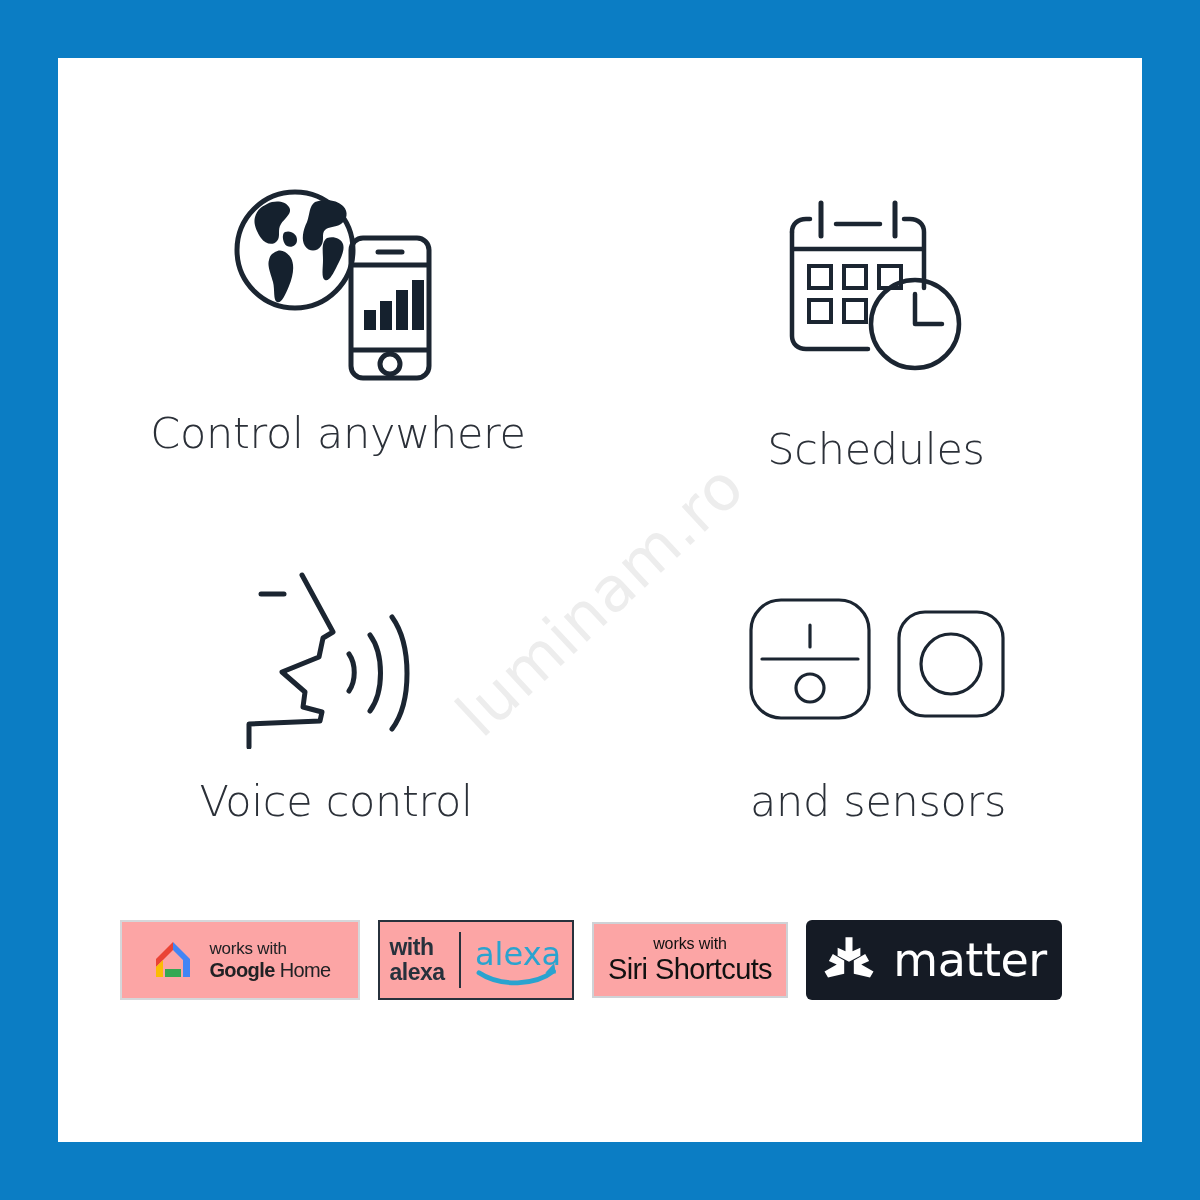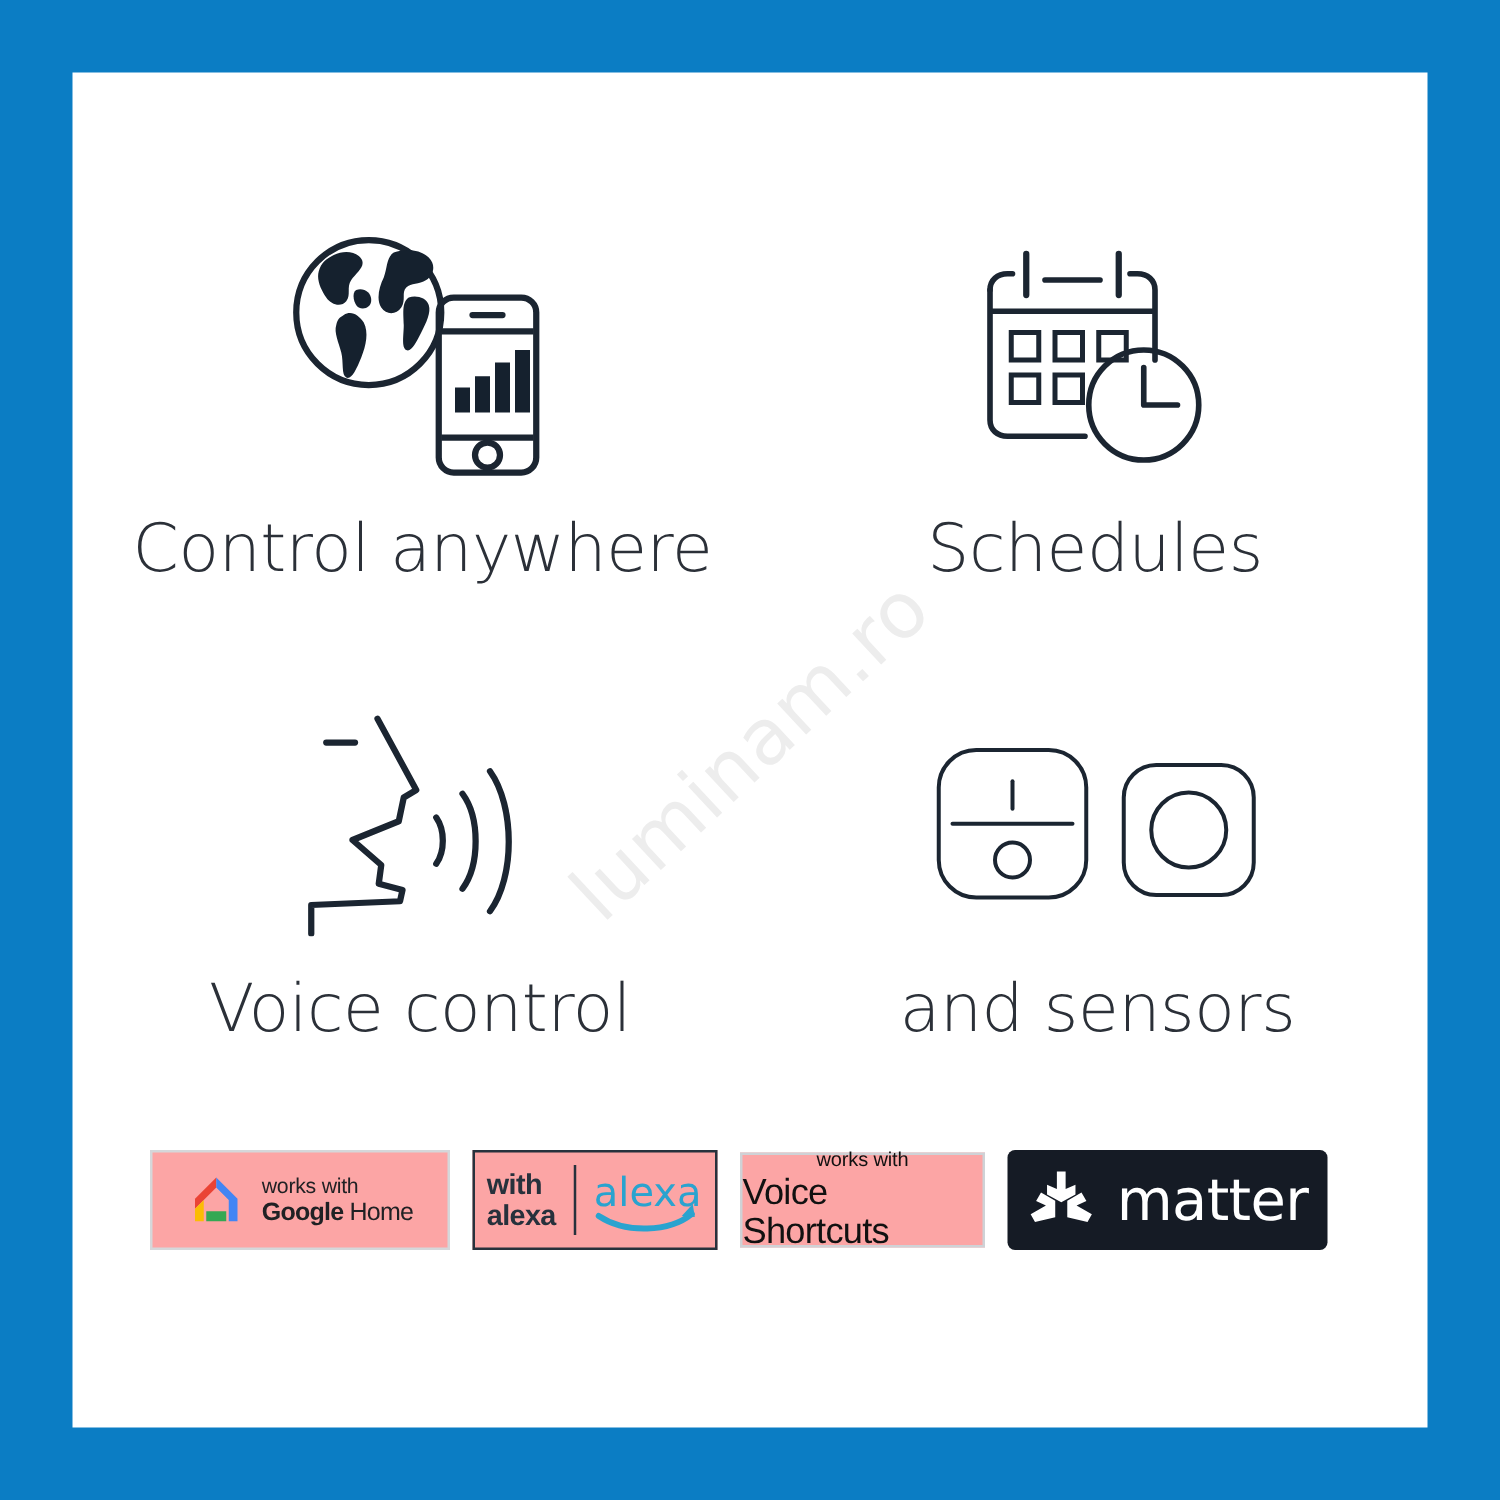--- a/index.html
+++ b/index.html
@@ -74,31 +74,31 @@
     height: 210px;
     display: flex;
     align-items: center;
     justify-content: center;
   }
 
   .feature-label {
     margin-top: 14px;
     font-family: "DejaVu Sans", sans-serif;
     font-weight: 300;
-    font-size: 53px;
+    font-size: 43px;
     line-height: 1.27;
     color: #2b3038;
     text-align: right;
     letter-spacing: -0.3px;
   }
   .feature-label .l2 { display: block; }
 
   
   #f-control  { padding-left: 18px; }
-  #f-schedules{ padding-left: 10px; }
+  #f-schedules{ padding-left: 10px; gap: 16px; }
   #f-voice    { padding-left: 14px; }
   #f-switches { padding-left: 14px; }
 
   #f-control .feature-icon  { height: 214px; }
   #f-schedules .feature-icon{ height: 214px; }
   #f-voice .feature-icon    { height: 202px; }
   #f-switches .feature-icon { height: 202px; }
 
   #f-voice .feature-label,
   #f-switches .feature-label { }
@@ -377,21 +377,21 @@
           <svg id="alexa-logo" viewBox="0 0 110 68">
             <text x="0" y="40" font-family="DejaVu Sans, sans-serif" font-size="40" fill="#2aa3cf">alexa</text>
             <path d="M5 50 C32 68 76 66 98 48" stroke="#2aa3cf" stroke-width="6" fill="none" stroke-linecap="round"></path>
             <path d="M99 38 L101 51 L88 50 Z" fill="#2aa3cf"></path>
           </svg>
         </div>
       </div>
 
       <div class="badge" id="badge-siri">
         <div id="siri-works">works with</div>
-        <div id="siri-brand">Voice Shortcuts</div>
+        <div id="siri-brand">Siri Shortcuts</div>
       </div>
 
       <div class="badge" id="badge-matter">
         <svg id="matter-icon" viewBox="0 0 64 64">
           <g fill="#ffffff">
 
             <path d="M28 6 h8 v16 l9 -4 v9 l-13 7 l-13 -7 v-9 l9 4 z"></path>
 
             <path d="M8 52 l-4 -7 l14 -8 l-9 -4 l4.5 -7.8 l13 7.5 l0 15 z"></path>
 

